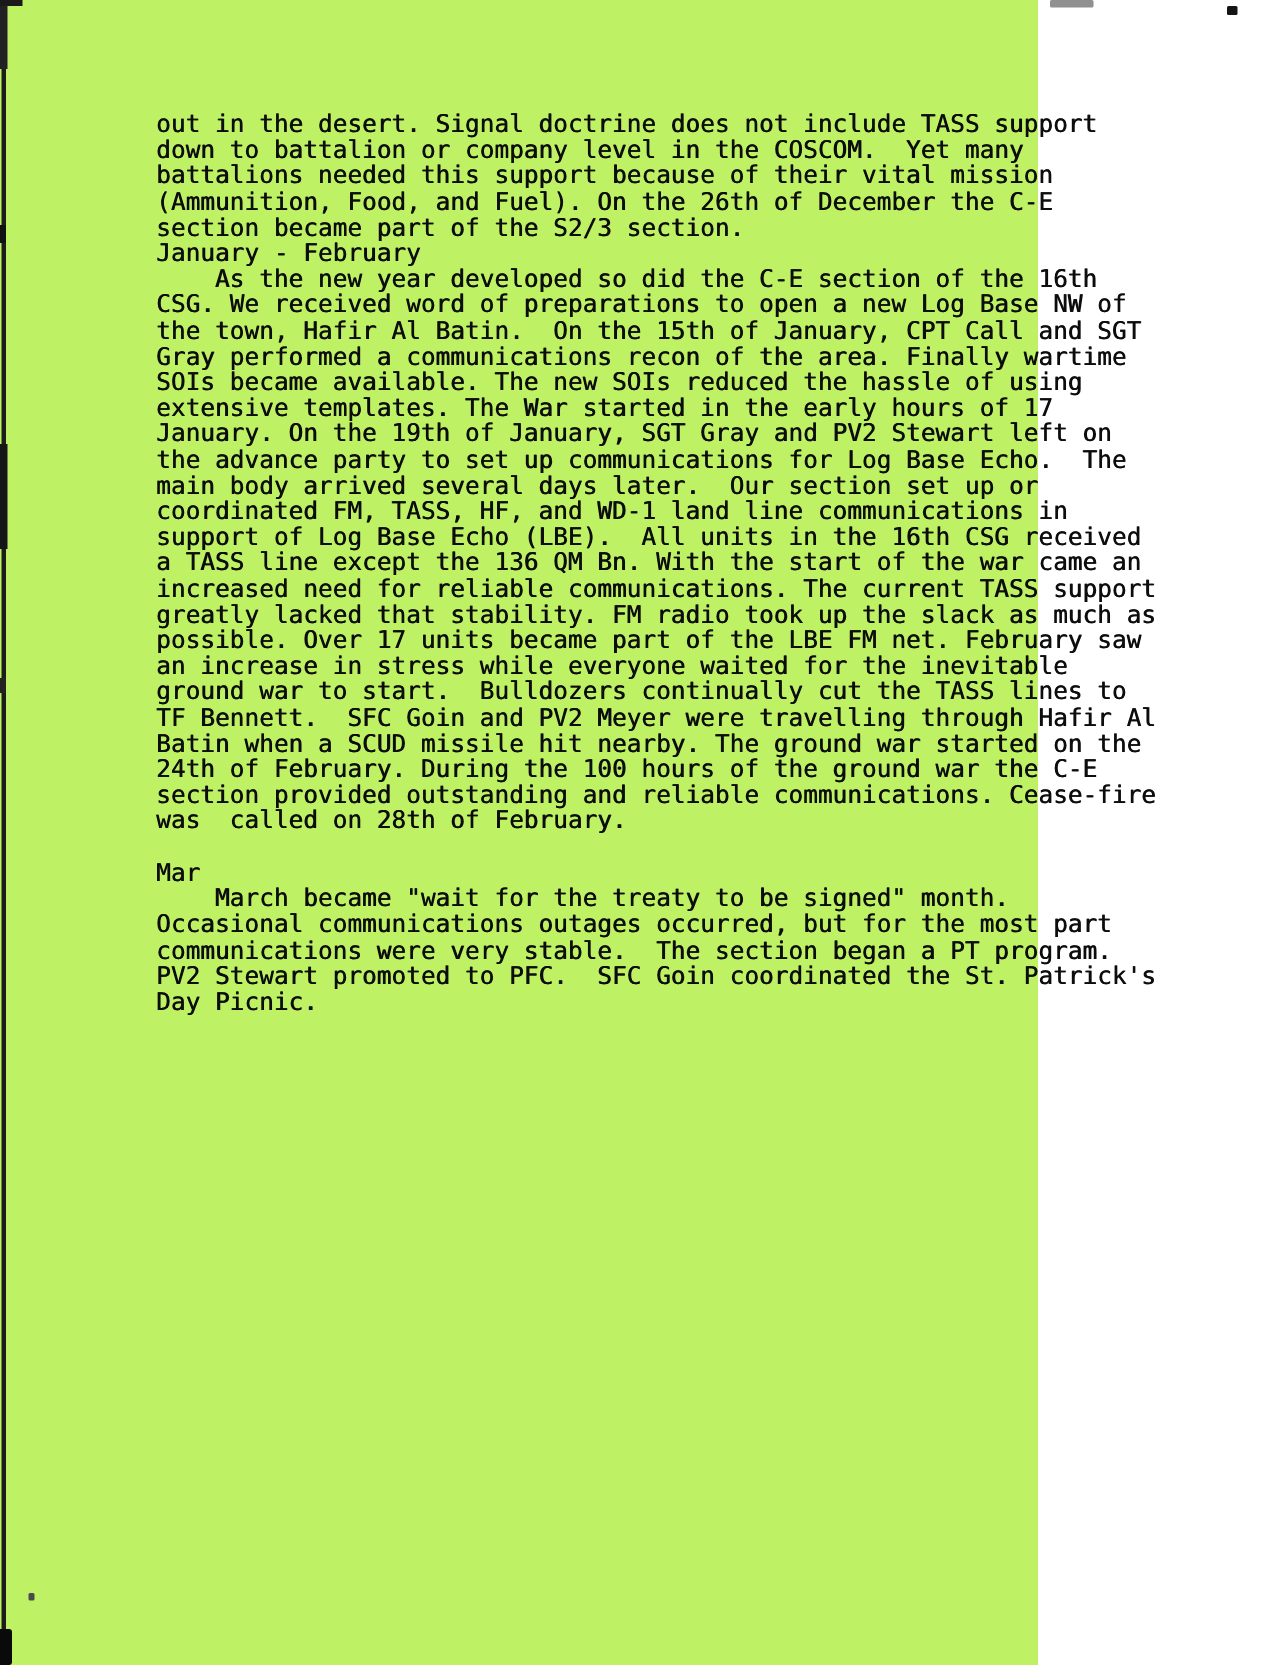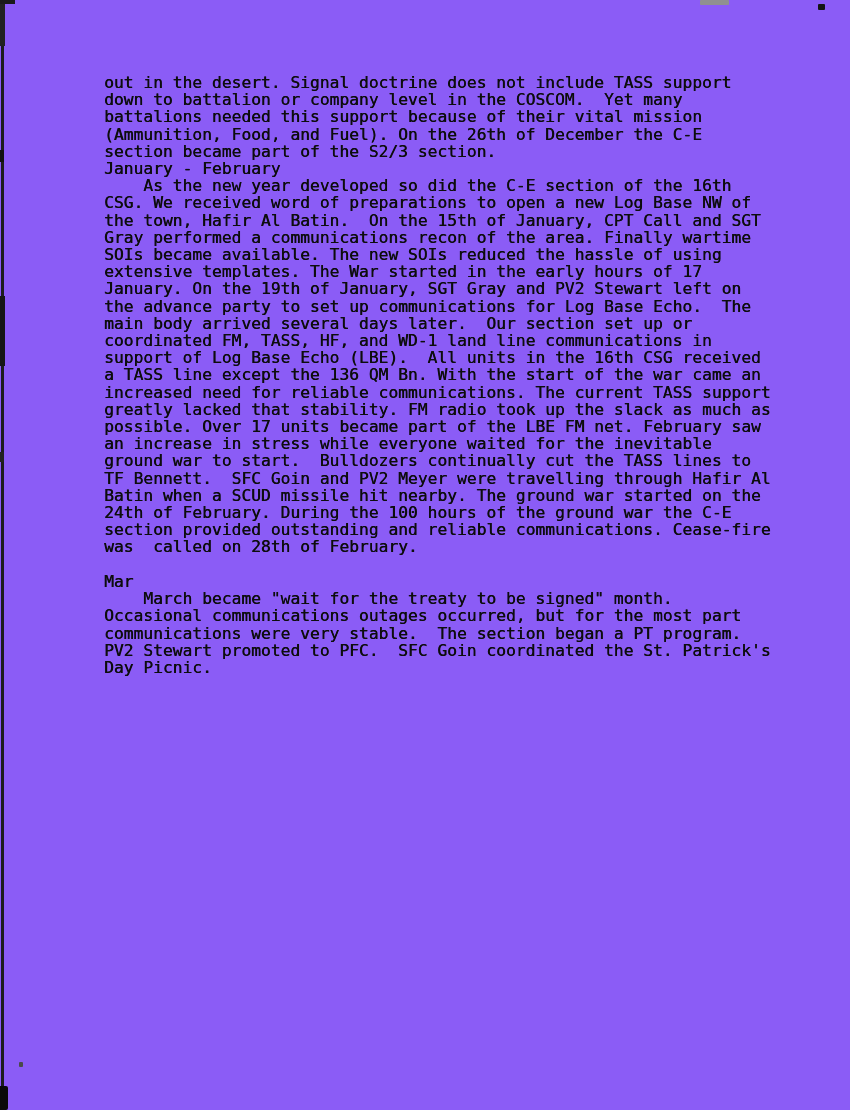--- a/index.html
+++ b/index.html
@@ -5,23 +5,23 @@
   html, body {
     margin: 0;
     padding: 0;
     width: 850px;
     height: 1110px;
     background: #ffffff;
     overflow: hidden;
   }
   .page {
     position: relative;
-    width: 850px;
+    width: 692px;
     height: 1110px;
-    background: #8b5cf6;
+    background: #bef264;
   }
   
   .typed-text {
     position: absolute;
     left: 104px;
     top: 74px;
     margin: 0;
     font-family: "DejaVu Sans Mono", "Liberation Mono", monospace;
     font-size: 16.3px;
     line-height: 17.2px;

